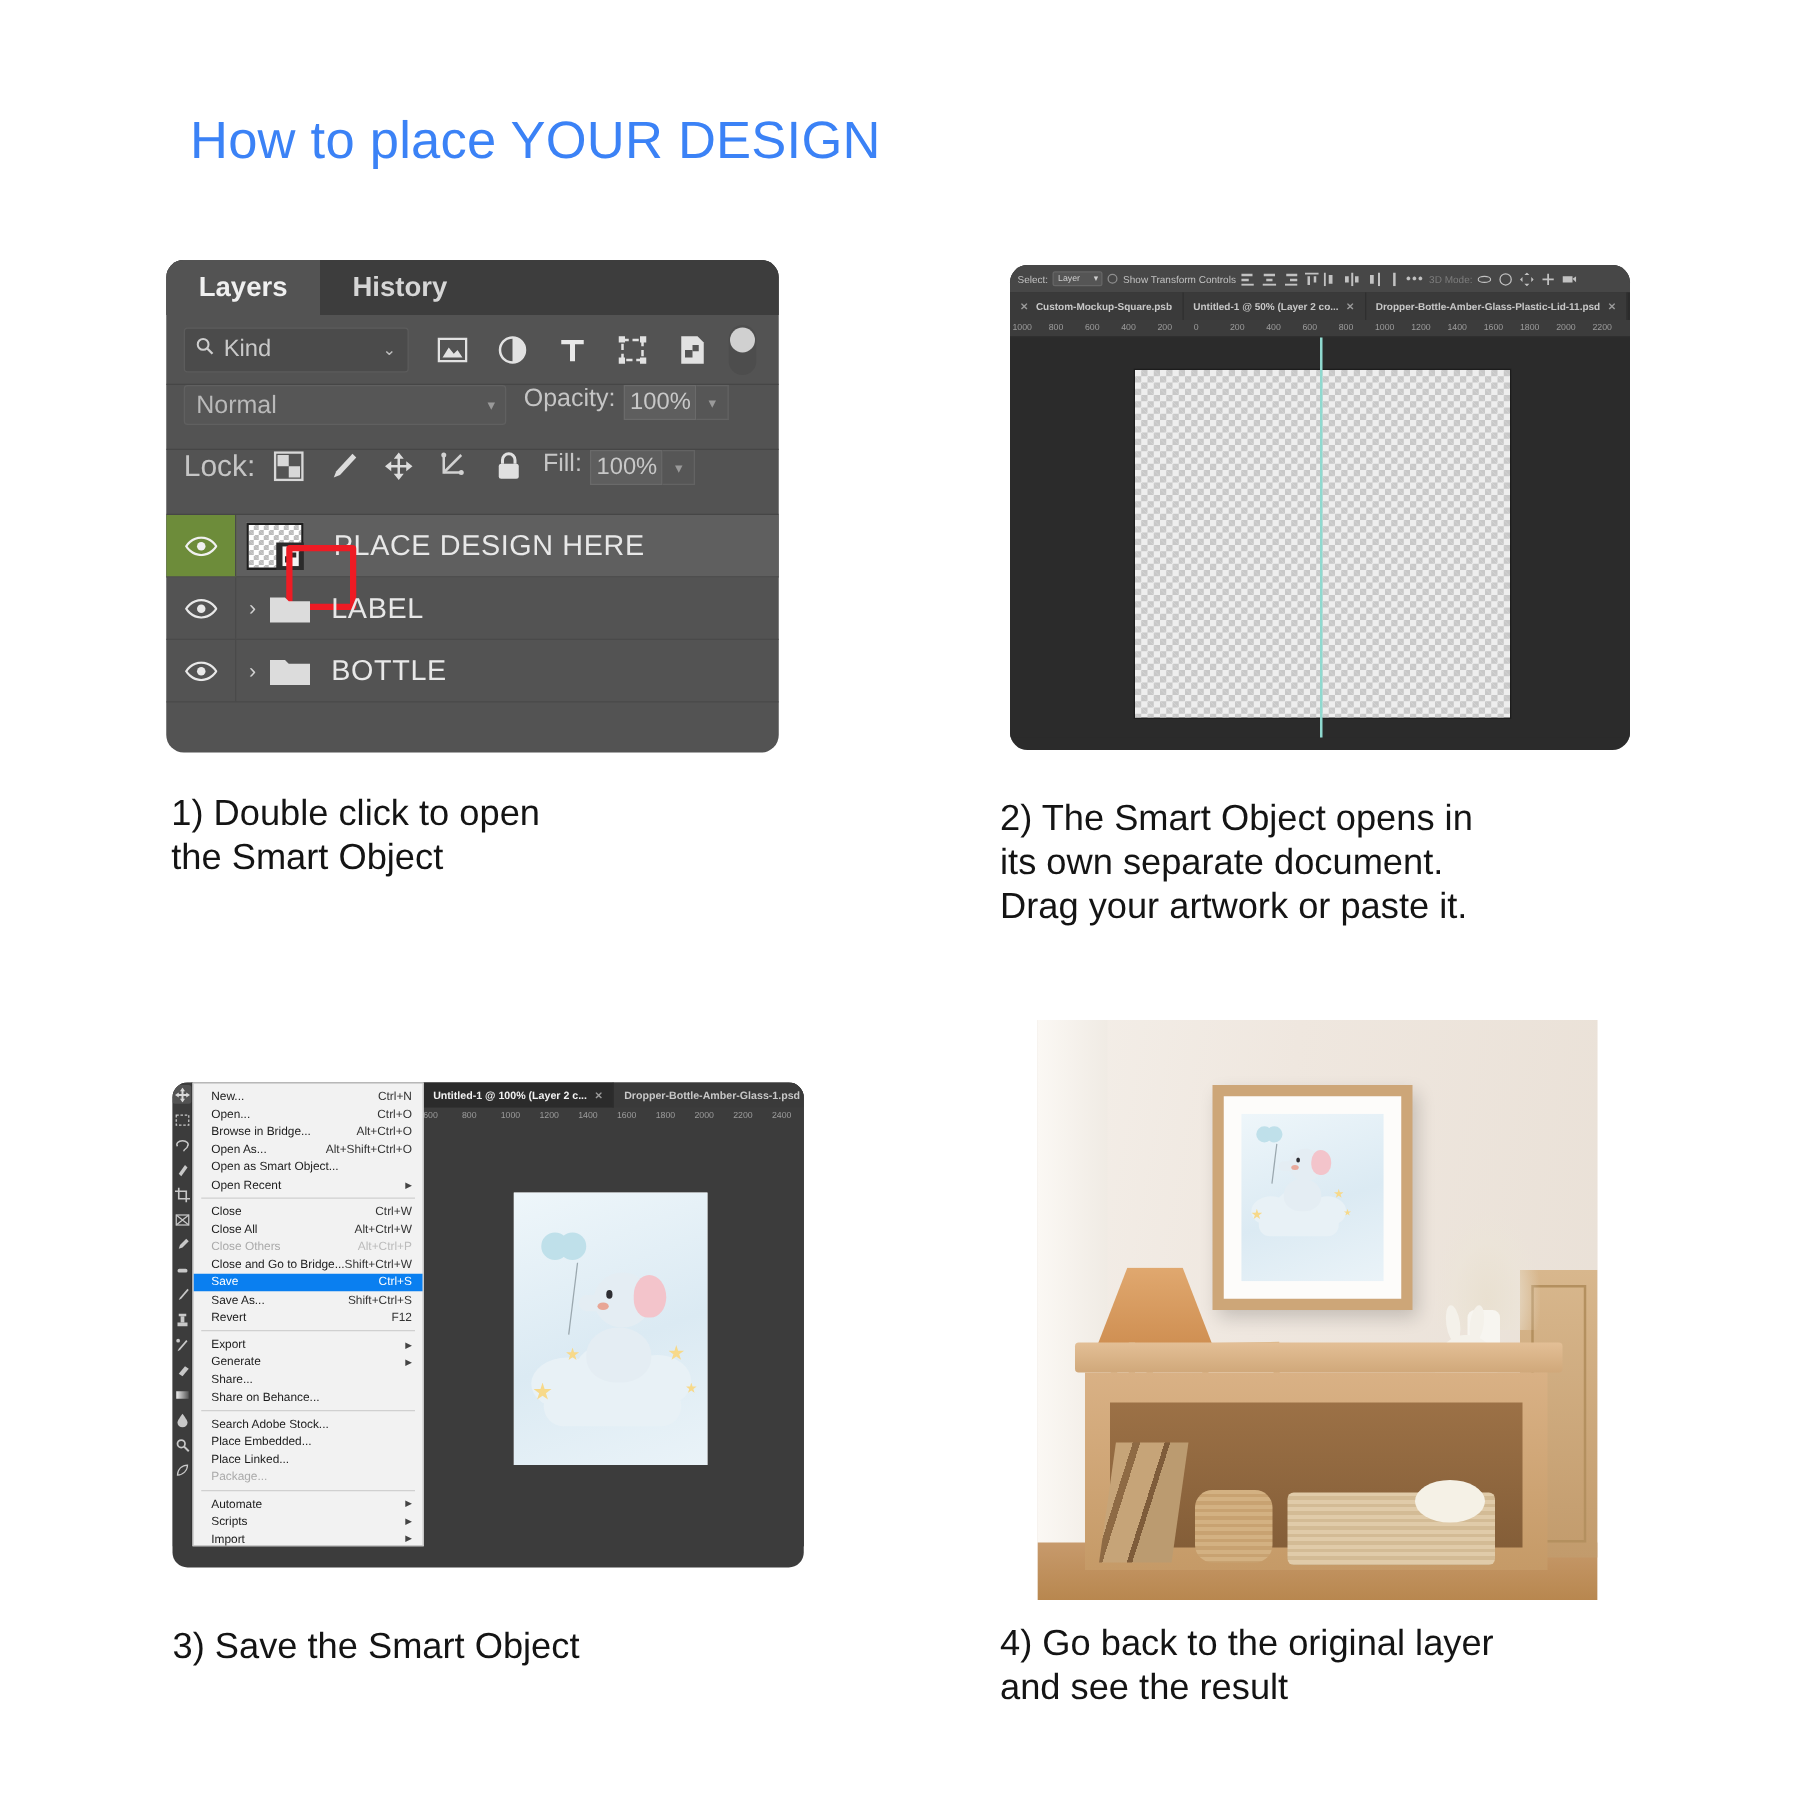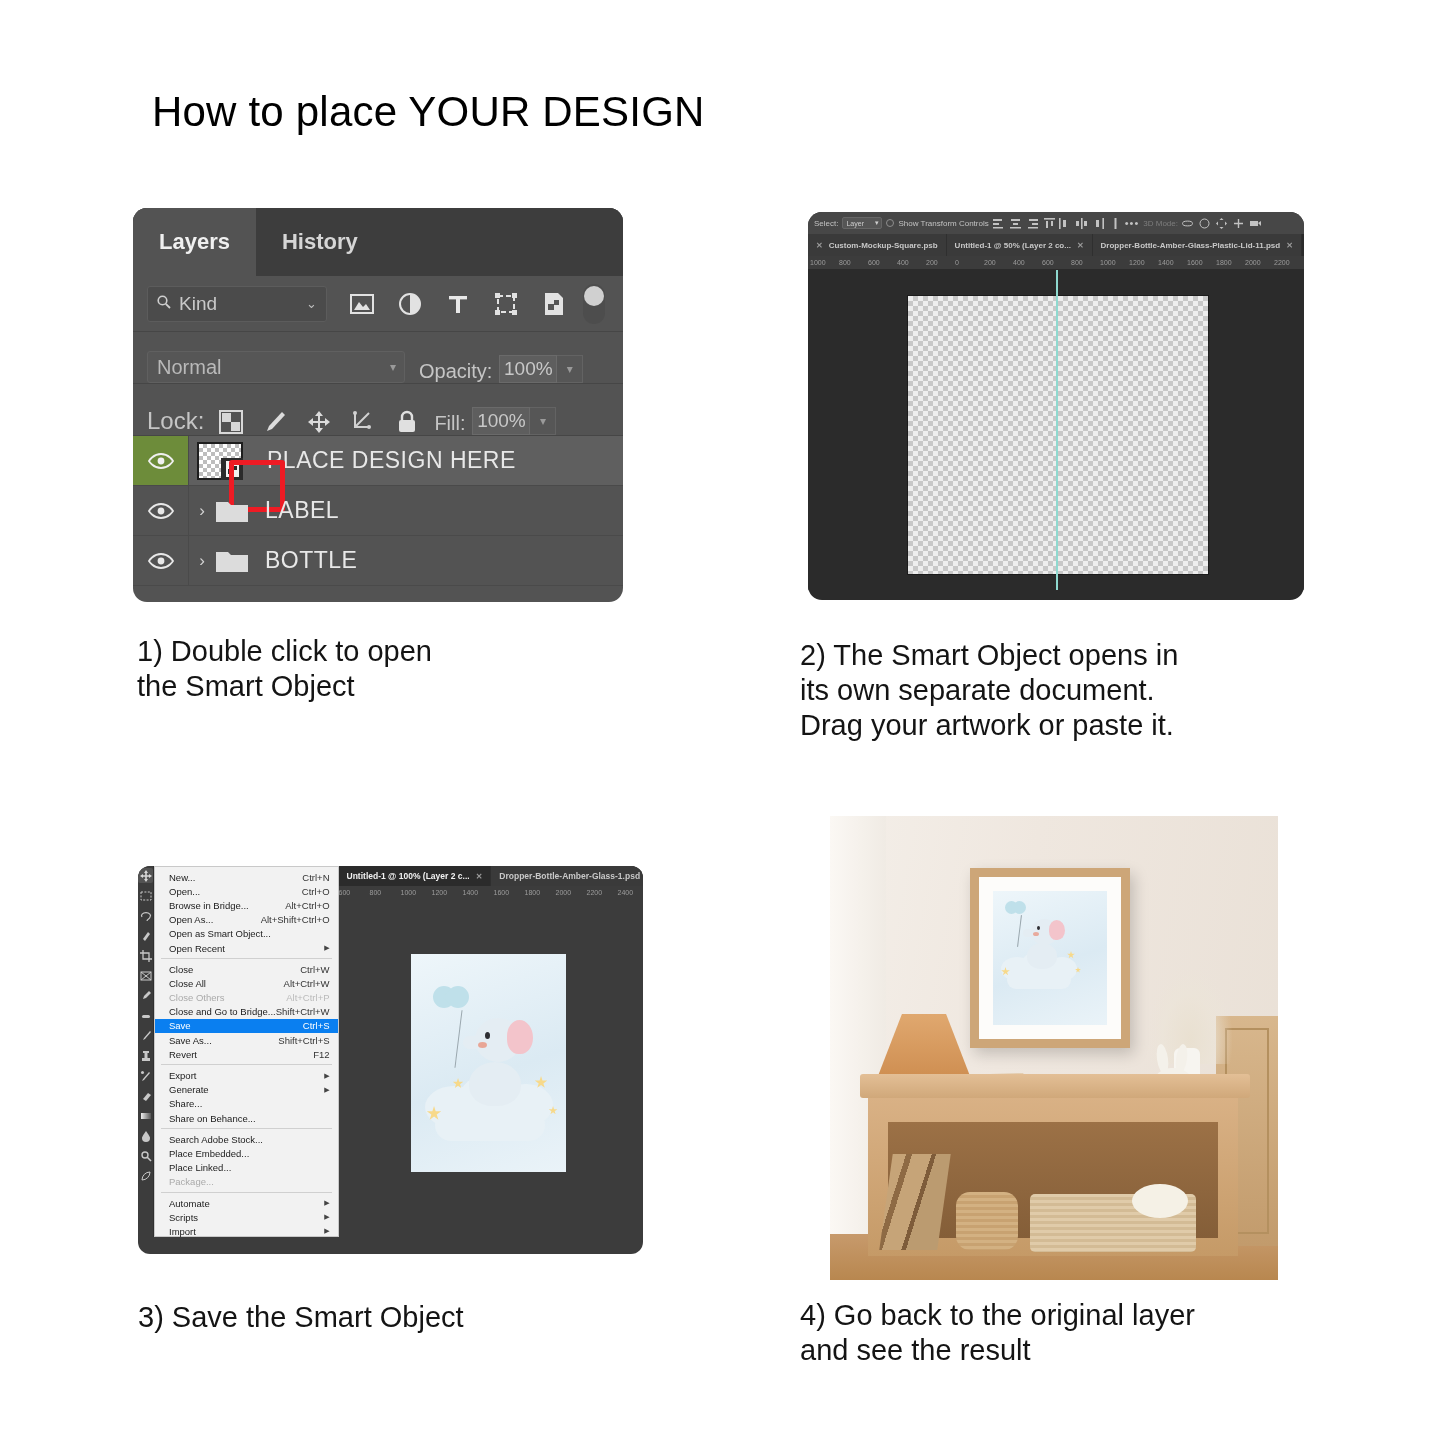--- a/index.html
+++ b/index.html
@@ -7,42 +7,42 @@
     width:1445px; height:1445px;
     background:#ffffff;
     font-family:"Liberation Sans", sans-serif;
     overflow:hidden;
     position:relative;
   }
 
   
   .page-title{
     position:absolute; left:152px; top:88px;
-    font-size:42px; font-weight:400; color:#000000;
+    font-size:42px; font-weight:400; color:#3b82f6;
     letter-spacing:.2px; white-space:nowrap;
   }
 
   
   .caption{
     position:absolute;
     font-size:29px; line-height:35px; color:#141414; font-weight:400;
     white-space:pre-line;
   }
   #cap1{ left:137px; top:634px; }
   #cap2{ left:800px; top:638px; }
   #cap3{ left:138px; top:1300px; }
   #cap4{ left:800px; top:1298px; }
 
   
   .ps-layers{
     position:absolute; left:133px; top:208px; width:490px; height:394px;
     background:#535353; border-radius:14px; overflow:hidden;
     color:#d8d8d8;
   }
-  .pl-tabs{ height:68px; background:#444444; display:flex; align-items:stretch;}
+  .pl-tabs{ height:44px; background:#444444; display:flex; align-items:stretch;}
   .pl-tab{
     display:flex; align-items:center; padding:0 26px;
     font-size:22px; font-weight:700; color:#f0f0f0;
   }
   .pl-tab.active{ background:#535353; }
   .pl-tab.inactive{ background:#3d3d3d; color:#d6d6d6; font-weight:700;}
   .pl-tabs .pl-filler{ flex:1; background:#3d3d3d;}
 
   .pl-filterbar{
     height:56px; display:flex; align-items:center; padding:0 14px; gap:0px;
@@ -60,21 +60,21 @@
   .toggle-pill{
     width:22px; height:40px; border-radius:11px; background:#4d4d4d;
     position:relative; margin-left:16px;
   }
   .toggle-pill::after{
     content:""; position:absolute; top:2px; left:1px;
     width:20px; height:20px; border-radius:50%; background:#d0d0d0;
   }
 
   .pl-blendbar, .pl-lockbar{
-    height:52px; display:flex; align-items:flex-end; padding:0 14px;
+    height:52px; display:flex; align-items:flex-start; padding:0 14px;
     border-bottom:1px solid #464646;
   }
   .pl-blend{
     width:258px; height:32px; background:#565656; border:1px solid #606060;
     border-radius:3px; display:flex; align-items:center; padding:0 9px;
     position:relative; font-size:20px; color:#b9b9b9;
   }
   .pl-blend .chev{ position:absolute; right:8px; font-size:12px; color:#9a9a9a;}
   .pl-lbl{ font-size:20px; color:#c5c5c5; margin-left:14px;}
   .pl-num{

